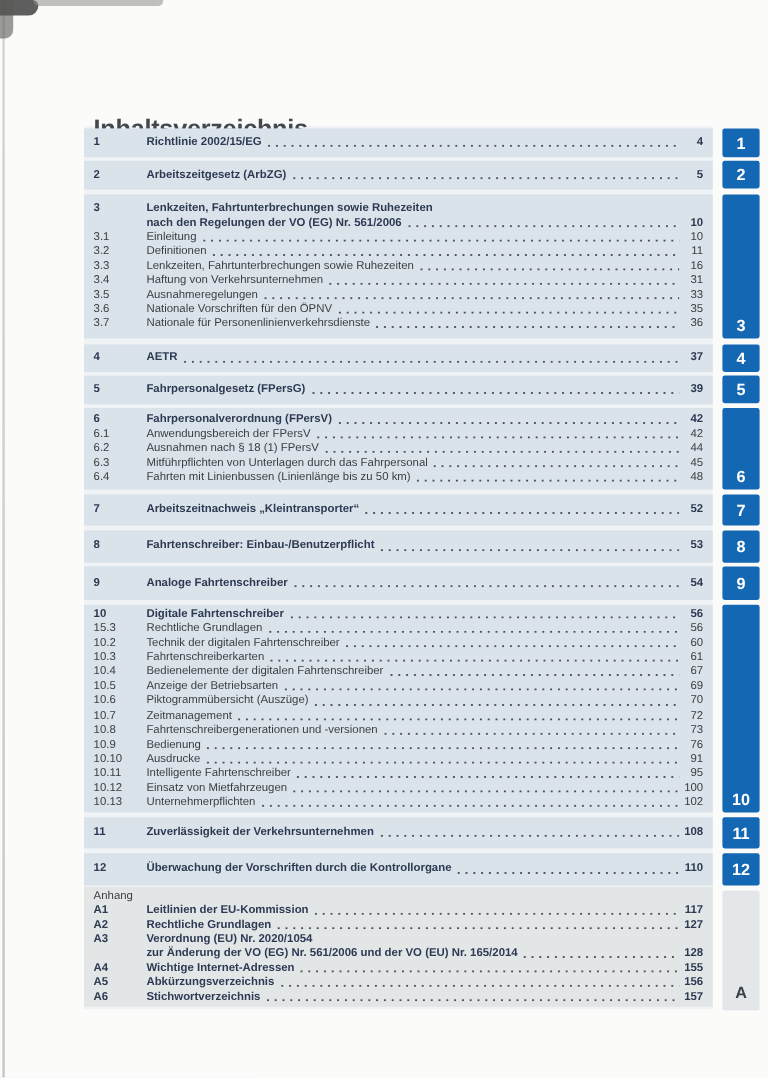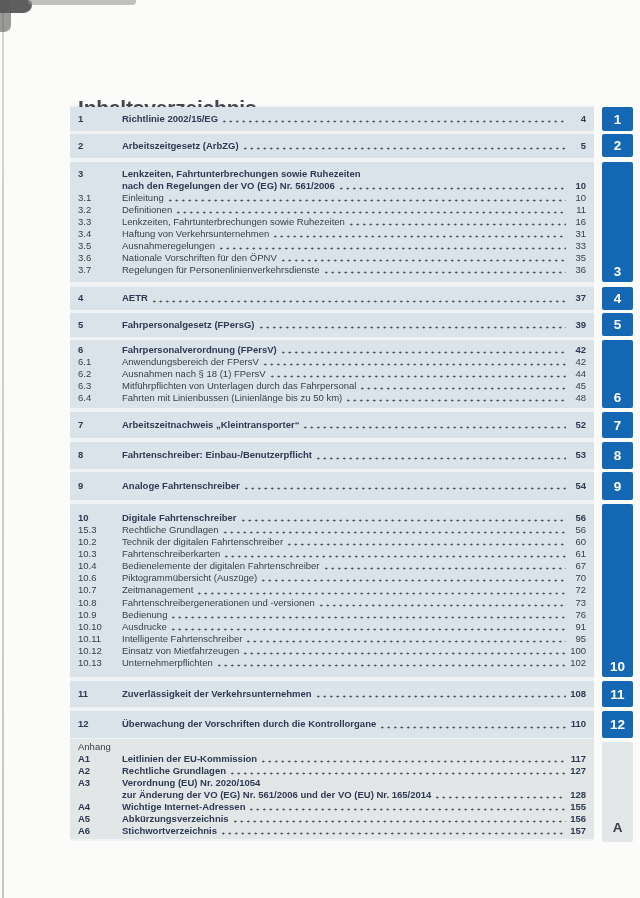--- a/index.html
+++ b/index.html
@@ -129,21 +129,21 @@
           <span class="pg">33</span>
         </div>
         <div class="line">
           <span class="num">3.6</span>
           <span class="entry-title">Nationale Vorschriften für den ÖPNV</span>
           <span class="dots"></span>
           <span class="pg">35</span>
         </div>
         <div class="line">
           <span class="num">3.7</span>
-          <span class="entry-title">Regelungen für Personenlinienverkehrsdienste</span>
+          <span class="entry-title">Nationale für Personenlinienverkehrsdienste</span>
           <span class="dots"></span>
           <span class="pg">36</span>
         </div>
       </div>
       <div class="section" style="top: 287px; height: 23px;">
         <div class="line bold">
           <span class="num">4</span>
           <span class="entry-title">AETR</span>
           <span class="dots"></span>
           <span class="pg">37</span>
@@ -236,20 +236,26 @@
           <span class="num">10.3</span>
           <span class="entry-title">Fahrtenschreiberkarten</span>
           <span class="dots"></span>
           <span class="pg">61</span>
         </div>
         <div class="line">
           <span class="num">10.4</span>
           <span class="entry-title">Bedienelemente der digitalen Fahrtenschreiber</span>
           <span class="dots"></span>
           <span class="pg">67</span>
+        </div>
+        <div class="line">
+          <span class="num">10.5</span>
+          <span class="entry-title">Anzeige der Betriebsarten</span>
+          <span class="dots"></span>
+          <span class="pg">69</span>
         </div>
         <div class="line">
           <span class="num">10.6</span>
           <span class="entry-title">Piktogrammübersicht (Auszüge)</span>
           <span class="dots"></span>
           <span class="pg">70</span>
         </div>
         <div class="line">
           <span class="num">10.7</span>
           <span class="entry-title">Zeitmanagement</span>

